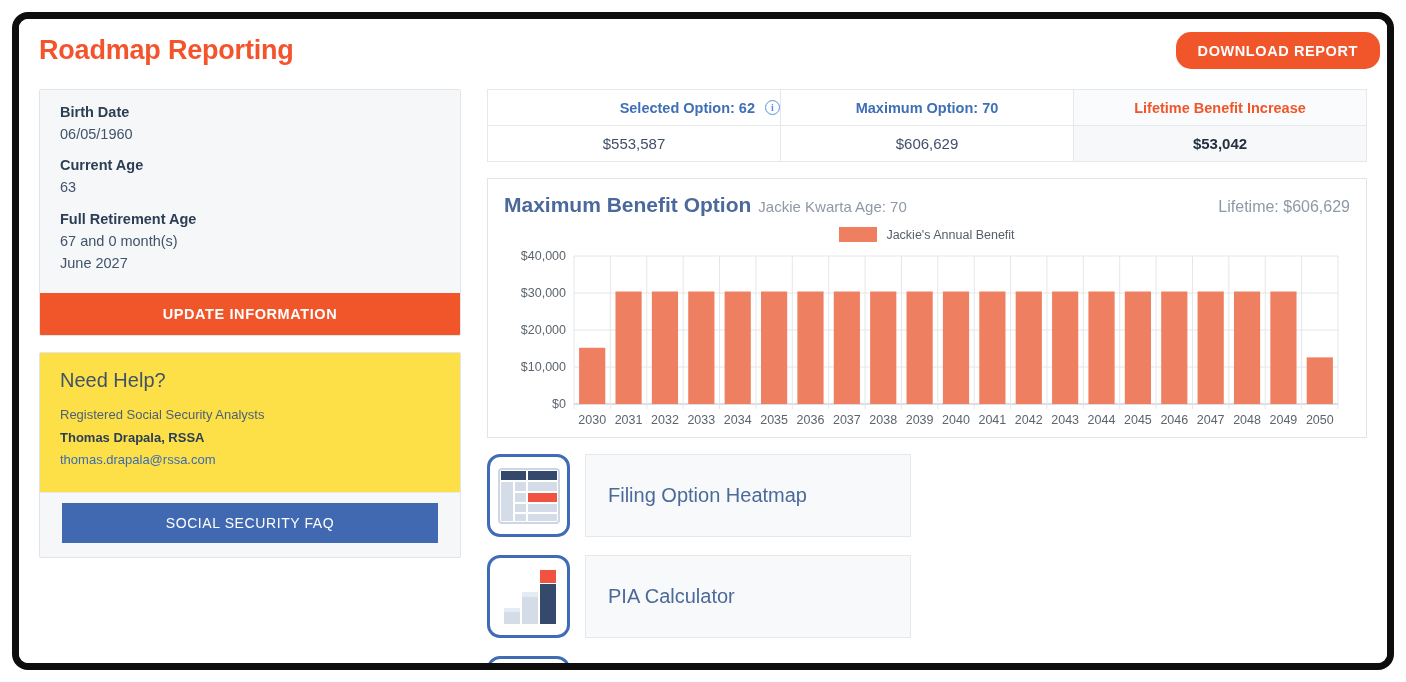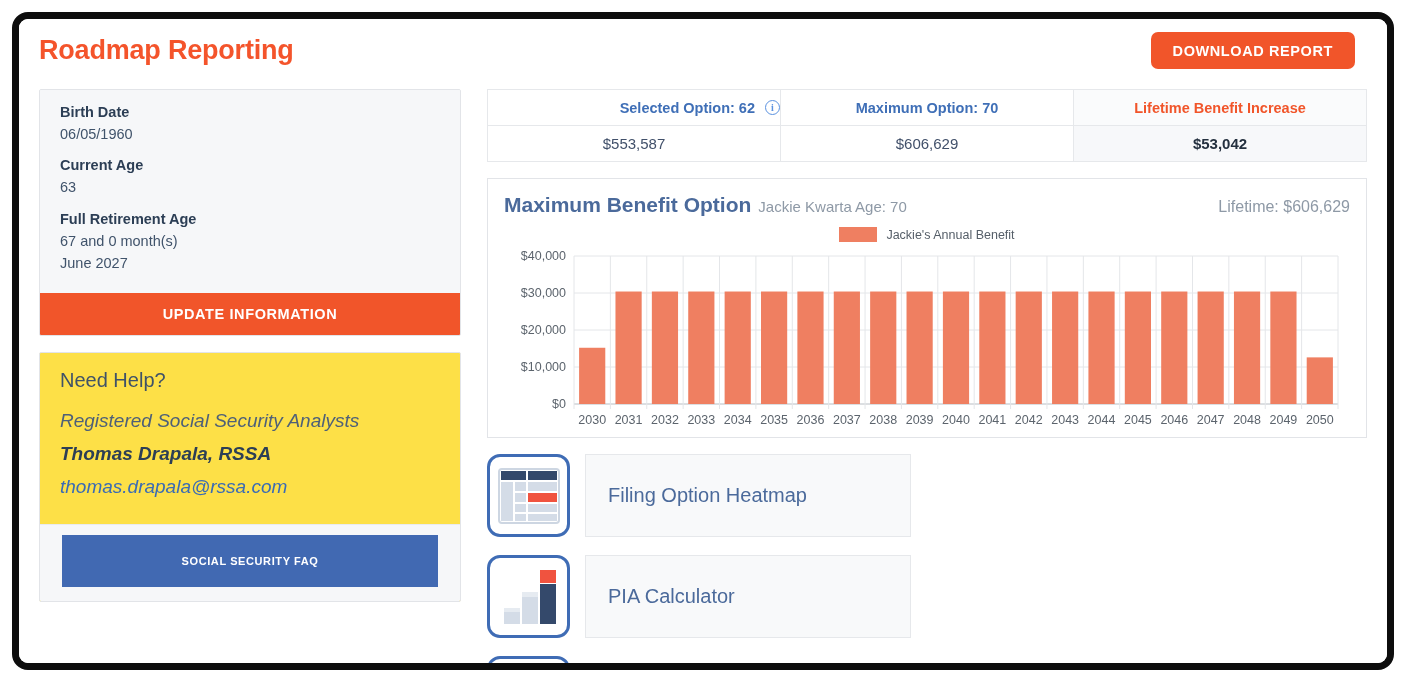--- a/index.html
+++ b/index.html
@@ -35,27 +35,27 @@
   .page-title {
     position: absolute;
     left: 20px; top: 16px;
     font-size: 27px;
     font-weight: bold;
     color: #f4542b;
     letter-spacing: -0.2px;
   }
   .download-btn {
     position: absolute;
-    right: 32px; top: 13px;
+    right: 7px; top: 13px;
     height: 37px;
     padding: 0 22px;
     background: #f1552a;
     color: #ffffff;
     border: none;
-    border-radius: 7px;
+    border-radius: 15px;
     font-family: "Liberation Sans", sans-serif;
     font-size: 14.5px;
     font-weight: bold;
     letter-spacing: 0.6px;
     cursor: pointer;
     display: flex; align-items: center; justify-content: center;
   }
 
   
   .left-col {
@@ -114,43 +114,42 @@
     border-radius: 2px;
     overflow: hidden;
   }
   .help-body { padding: 16px 20px 20px 20px; }
   .help-title {
     font-size: 20px;
     color: #3f5268;
     margin-bottom: 12px;
   }
   .help-line {
-    font-size: 19px;
+    font-size: 13px;
     color: #4e6078;
     line-height: 1.75;
-    font-style: italic;
   }
   .help-name { font-weight: bold; color: #2c3e55; }
   .help-email { color: #3a6bb5; }
   .faq-wrap {
     background: #f6f7f9;
     border-top: 1px solid #e9ebef;
     padding: 10px 22px 14px 22px;
   }
   .faq-btn {
     display: block;
     width: 100%;
     border: none;
     background: #4169b2;
     color: #ffffff;
     font-family: "Liberation Sans", sans-serif;
-    font-size: 11px;
-    font-weight: bold;
+    font-size: 14px;
+    font-weight: normal;
     letter-spacing: 0.6px;
-    padding: 20px 0;
+    padding: 12px 0;
     cursor: pointer;
   }
 
   
   .right-col {
     position: absolute;
     left: 468px; top: 70px;
     width: 880px;
   }
 

